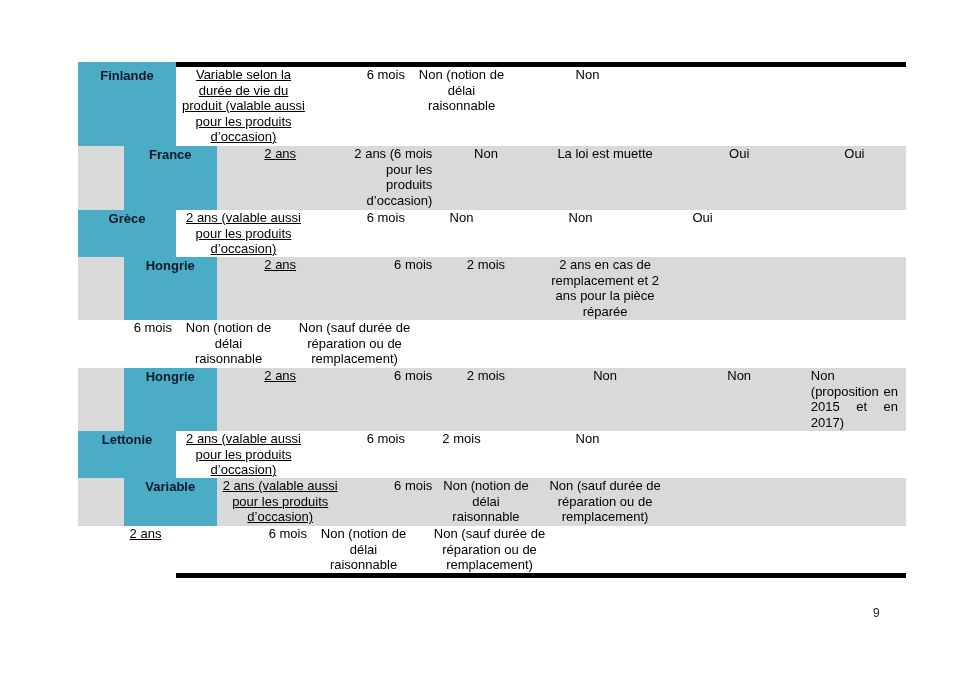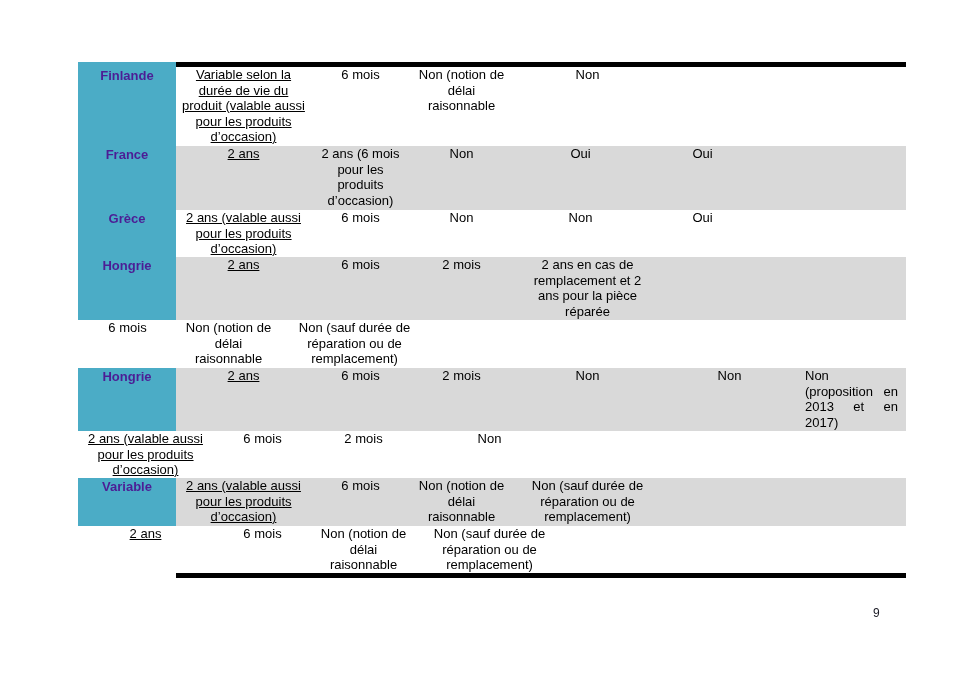--- a/index.html
+++ b/index.html
@@ -7,25 +7,25 @@
     position:relative; width:963px; height:681px; background:#ffffff;
     font-family:"Liberation Sans", sans-serif; font-size:13px; line-height:15.5px;
     color:#000; overflow:hidden;
   }
   .doc-table { position:absolute; left:78px; top:62px; width:828px; }
   .bar { display:flex; height:5px; }
   .bar .bar-teal { width:98px; height:5px; background:#4BACC6; }
   .bar .bar-black { width:730px; height:5px; background:#000000; }
   .bar.bottom { margin-left:98px; width:730px; background:#000000; }
   .row { display:flex; align-items:stretch; }
-  .row.shade { background:#D9D9D9; }
+  .row.shade { background:#D9D9D9;padding-left:46px; }
   .cell { box-sizing:border-box; text-align:center; padding:0 5px; overflow:visible; }
-  .c1 { width:98px; background:#4BACC6; color:#4c1d95; font-weight:bold; padding-top:1px; }
+  .c1 { width:98px; background:#4BACC6; color:#0f172a; font-weight:bold; padding-top:1px; }
   .c2 { width:135px; padding:0 6px;text-decoration:underline; }
-  .c3 { width:99px; }
+  .c3 { width:99px;text-align:right; }
   .c4 { width:103px; }
   .c5 { width:149px; padding:0 10px; }
   .c6 { width:135px; }
   .c7 { width:109px; padding:0 8px; }
   .c7.justify { text-align:justify; }
   .page-num { position:absolute; left:873px; top:606px; font-size:12px; color:#1a1a24; }
 </style>
 </head>
 <body>
 
@@ -46,20 +46,21 @@
       <div class="cell c5">Non</div>
       <div class="cell c6"></div>
       <div class="cell c7"></div>
     </div>
 
     <div class="row shade" style="min-height:64px">
       <div class="cell c1">France</div>
       <div class="cell c2">2 ans</div>
       <div class="cell c3">2 ans (6 mois pour les produits d’occasion)</div>
       <div class="cell c4">Non</div>
+      <div class="cell c5">La loi est muette</div>
       <div class="cell c6">Oui</div>
       <div class="cell c7">Oui</div>
     </div>
 
     <div class="row" style="min-height:47px">
       <div class="cell c1">Grèce</div>
       <div class="cell c2">2 ans (valable aussi pour les produits d’occasion)</div>
       <div class="cell c3">6 mois</div>
       <div class="cell c4">Non</div>
       <div class="cell c6">Non</div>
@@ -84,24 +85,25 @@
       <div class="cell c7"></div>
     </div>
 
     <div class="row shade" style="min-height:63px">
       <div class="cell c1">Hongrie</div>
       <div class="cell c2">2 ans</div>
       <div class="cell c3">6 mois</div>
       <div class="cell c4">2 mois</div>
       <div class="cell c5">Non</div>
       <div class="cell c6">Non</div>
-      <div class="cell c7 justify">Non (proposition en 2013 et en 2017)</div>
+      <div class="cell c7 justify">Non (proposition en 2015 et en 2017)</div>
     </div>
 
     <div class="row" style="min-height:47px">
+      <div class="cell c1">Lettonie</div>
       <div class="cell c2">2 ans (valable aussi pour les produits d’occasion)</div>
       <div class="cell c3">6 mois</div>
       <div class="cell c4">2 mois</div>
       <div class="cell c5">Non</div>
       <div class="cell c6"></div>
       <div class="cell c7"></div>
     </div>
 
     <div class="row shade" style="min-height:48px">
       <div class="cell c1">Variable</div>

